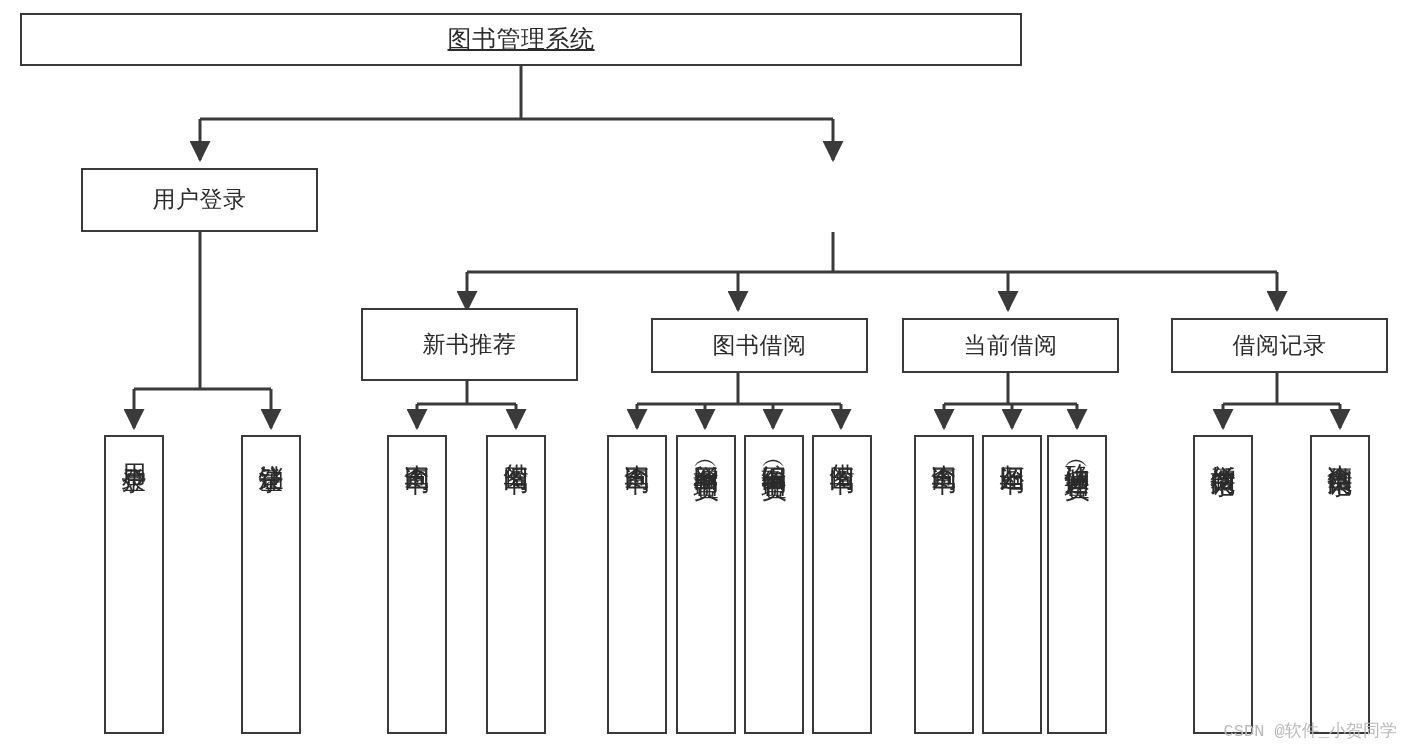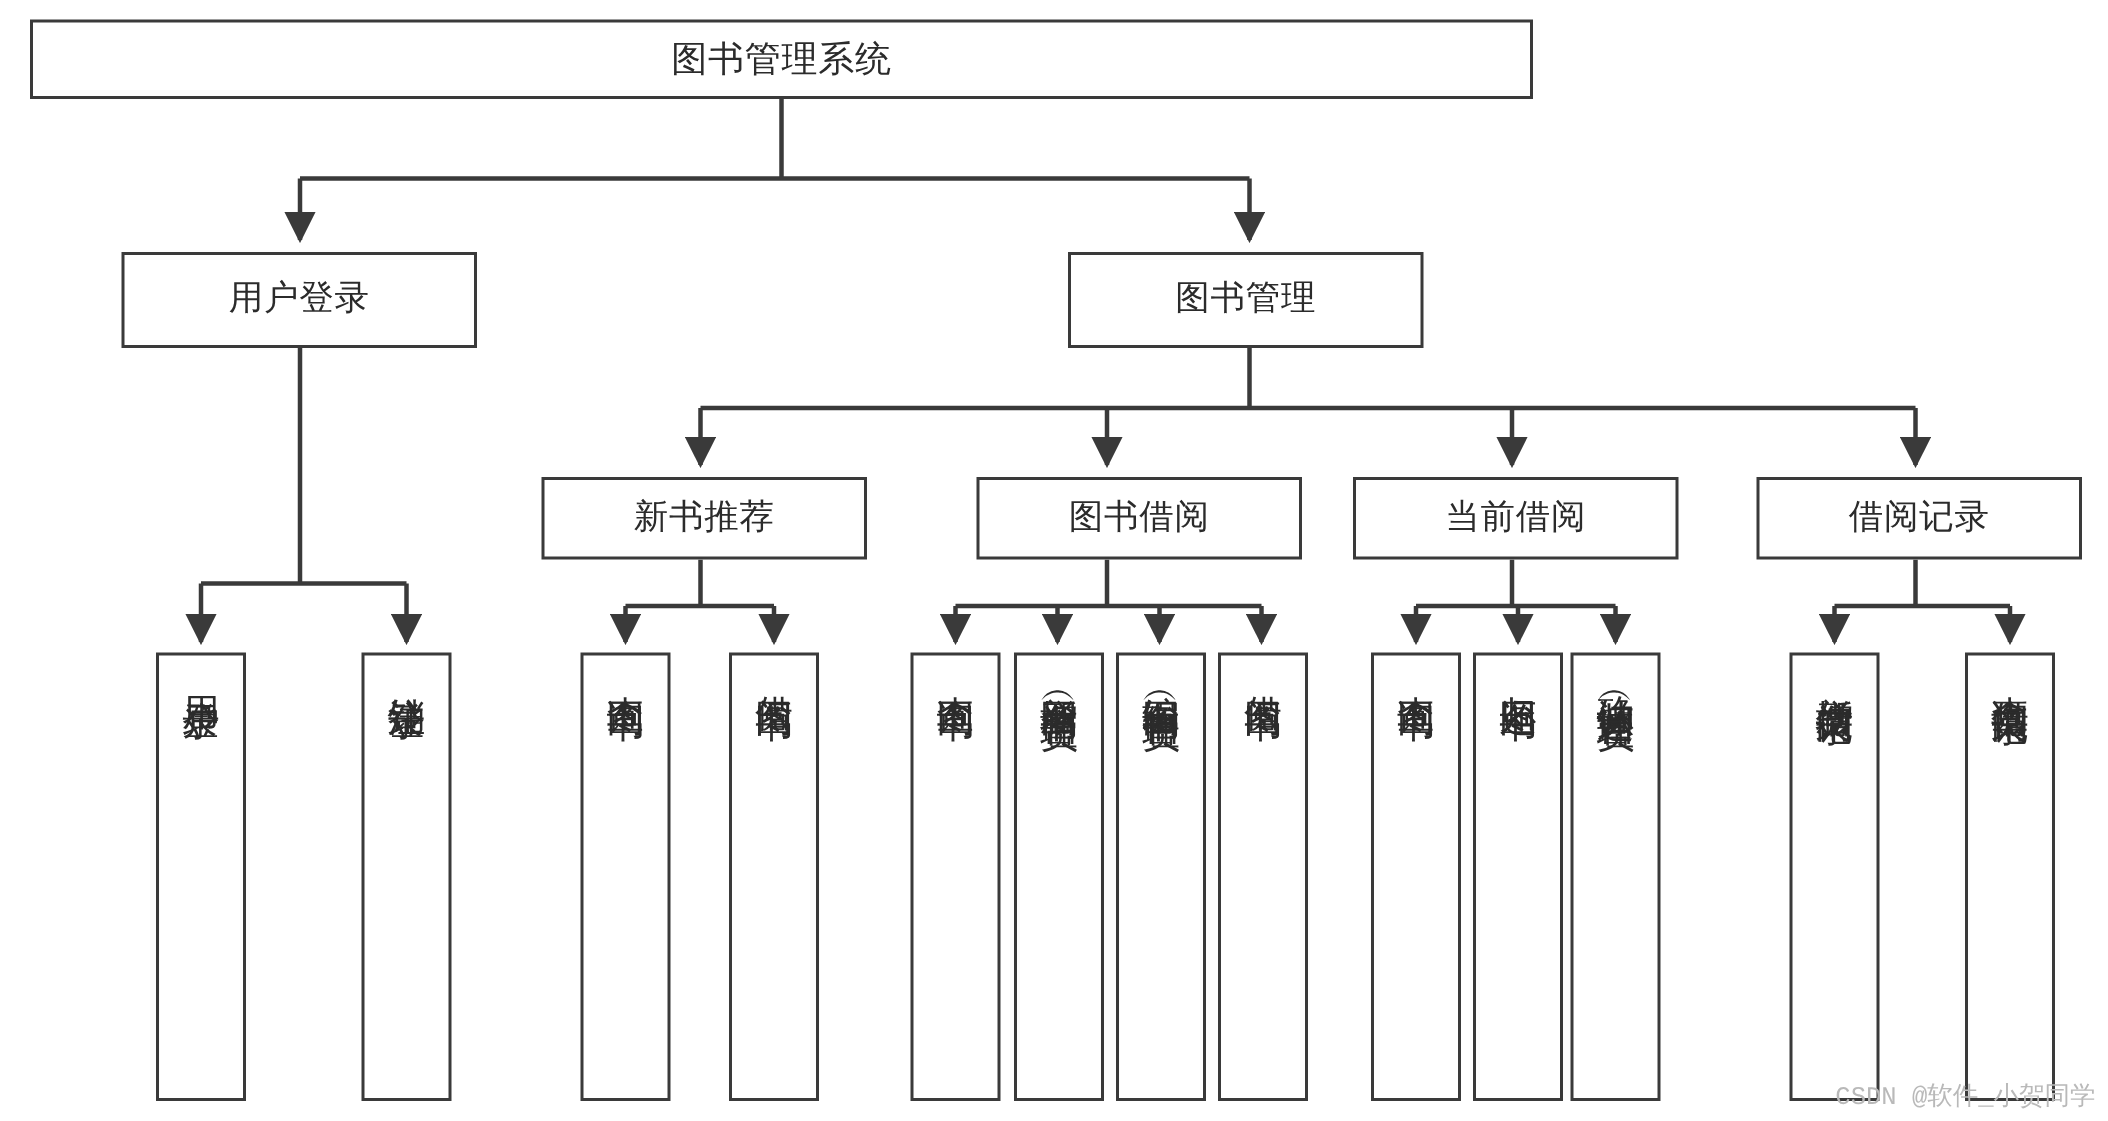--- a/index.html
+++ b/index.html
@@ -121,33 +121,30 @@
       <path d="M 1012 404 L 1012 428" marker-end="url(#arrow)"></path>
       <path d="M 1077 404 L 1077 428" marker-end="url(#arrow)"></path>
 
       <path d="M 1277 373 L 1277 404"></path>
       <path d="M 1223 404 L 1340 404"></path>
       <path d="M 1223 404 L 1223 428" marker-end="url(#arrow)"></path>
       <path d="M 1340 404 L 1340 428" marker-end="url(#arrow)"></path>
     </g>
   </svg>
 
-  <div class="node horiz root" style="left:20px; top:13px; width:1002px; height:53px;">
+  <div class="node horiz root" style="left:20px; top:13px; width:1002px; height:53px;text-decoration:underline;">
     <span class="lbl">图书管理系统</span>
   </div>
 
   <div class="node horiz" style="left:81px; top:168px; width:237px; height:64px;">
     <span class="lbl">用户登录</span>
   </div>
 
-  <div class="node horiz" style="left:712px; top:168px; width:237px; height:64px;">
-    <span class="lbl">图书管理</span>
-  </div>
-
-  <div class="node horiz" style="left:361px; top:318px; width:217px; height:55px;">
+
+  <div class="node horiz" style="left:361px; top:308px; width:217px; height:73px;">
     <span class="lbl">新书推荐</span>
   </div>
 
   <div class="node horiz" style="left:632px; top:318px; width:217px; height:55px;margin-left:19px;">
     <span class="lbl">图书借阅</span>
   </div>
 
   <div class="node horiz" style="left:902px; top:318px; width:217px; height:55px;">
     <span class="lbl">当前借阅</span>
   </div>

